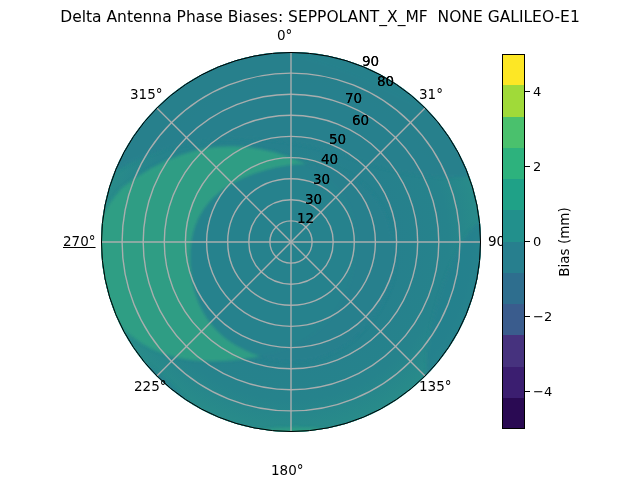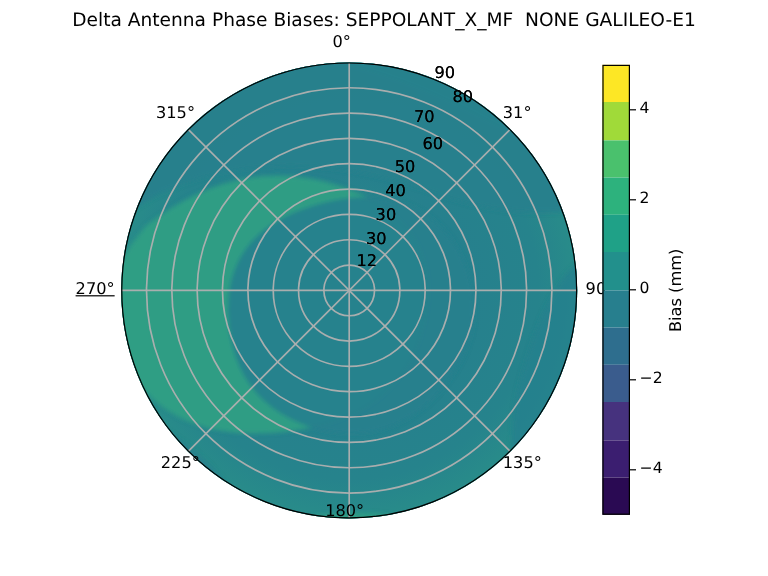--- a/index.html
+++ b/index.html
@@ -288,21 +288,21 @@
     <div class="rad-label" style="left:236px;top:60px;margin-left:15px;">60</div>
     <div class="rad-label" style="left:244px;top:38px;">70</div>
     <div class="rad-label" style="left:252px;top:21px;margin-left:24px;">80</div>
     <div class="rad-label" style="left:261px;top:1px;">90</div>
   </div>
 
   <div class="ang-label" style="left:277px;top:27px;">0°</div>
   <div class="ang-label" style="left:419px;top:86px;">31°</div>
   <div class="ang-label" style="left:488px;top:233px;">90</div>
   <div class="ang-label" style="left:419px;top:378px;">135°</div>
-  <div class="ang-label" style="left:271px;top:418px;">180°</div>
+  <div class="ang-label" style="left:271px;top:462px;">180°</div>
   <div class="ang-label" style="left:134px;top:378px;">225°</div>
   <div class="ang-label" style="left:63px;top:233px;text-decoration:underline;">270°</div>
   <div class="ang-label" style="left:130px;top:86px;">315°</div>
 
   <div id="cbar-wrap">
     <div id="cbar-bands">
       <div class="cband" style="background:#fde725"></div>
       <div class="cband" style="background:#a0da39"></div>
       <div class="cband" style="background:#4ac16d"></div>
       <div class="cband" style="background:#2db27d"></div>

